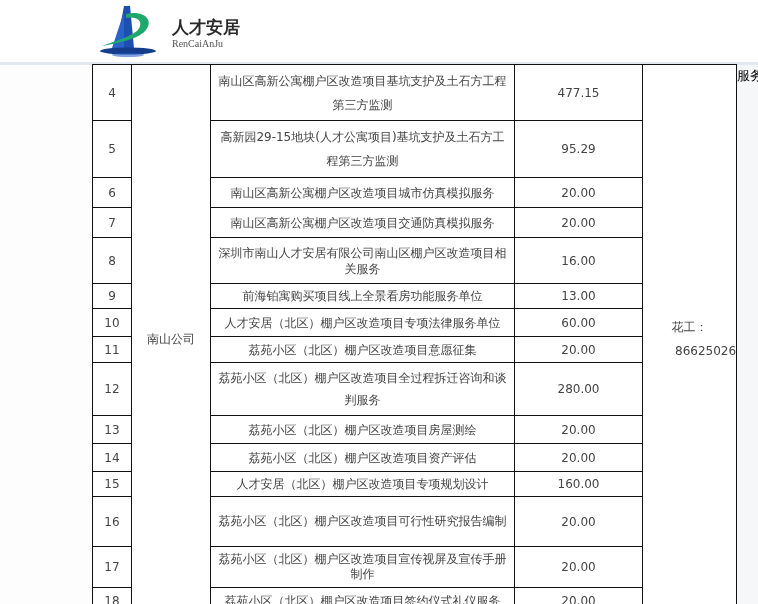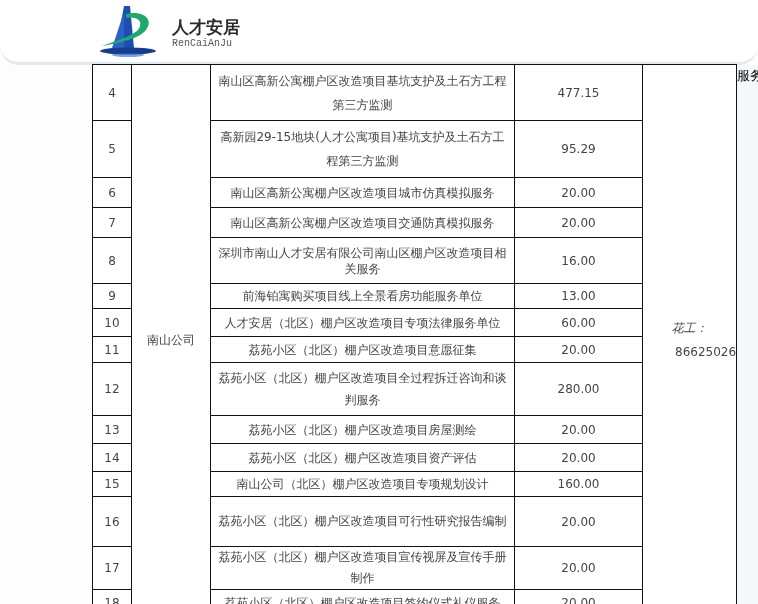--- a/index.html
+++ b/index.html
@@ -6,33 +6,32 @@
   body {
     width:758px; height:604px; overflow:hidden; position:relative;
     background:#ffffff;
     font-family: "DejaVu Sans", "Liberation Sans", sans-serif;
     color:#333;
   }
   .header {
     position:absolute; left:0; top:0; width:758px; height:62px;
     background:#fff;
     border-bottom:3px solid #e3e9f0;
-    border-radius:19px;
   }
   .logo {
     position:absolute; left:94px; top:2px; width:150px; height:56px;
   }
   .logo svg { position:absolute; left:0; top:0; }
   .logo-cn {
     position:absolute; left:78px; top:14px; font-size:17px; font-weight:bold;
     color:#2a2a2a; font-family:"DejaVu Serif", "Liberation Serif", serif; letter-spacing:0px;
   }
   .logo-en {
     position:absolute; left:78px; top:36px; font-size:10px; color:#555;
-    font-family:Liberation Mono, monospace;
+    font-family:Liberation Serif, serif;
   }
   .nav { position:absolute; top:27px; left:0; height:20px; }
   .nav-item {
     position:absolute; top:0; font-size:13px; color:#000000; white-space:nowrap; cursor:pointer;margin-top:40px;
   }
   .page-shade {
     position:absolute; left:0; top:65px; width:758px; height:539px; background:#fdfdfd;
   }
   .right-shade { position:absolute; left:735px; top:65px; width:23px; height:539px; background:#f6f7f9; }
 
@@ -86,21 +85,21 @@
     <col style="width:128px">
     <col style="width:67px">
   </colgroup>
   <tbody>
     <tr style="height:56px">
       <td class="idx">4</td>
       <td rowspan="15" style="vertical-align:middle;padding-top:0;">南山公司</td>
       <td class="txt">南山区高新公寓棚户区改造项目基坑支护及土石方工程第三方监测</td>
       <td class="amt">477.15</td>
       <td rowspan="15" style="padding:0;">
-        <div style="line-height:24px;font-style:italic;">花工：</div>
+        <div style="line-height:24px;">花工：</div>
         <div style="line-height:24px;margin-bottom:0px;margin-left:32px;">86625026</div>
       </td>
     </tr>
     <tr style="height:57px">
       <td class="idx">5</td>
       <td class="txt">高新园29-15地块(人才公寓项目)基坑支护及土石方工程第三方监测</td>
       <td class="amt">95.29</td>
     </tr>
     <tr style="height:30px">
       <td class="idx">6</td>
@@ -142,31 +141,31 @@
       <td class="txt">荔苑小区（北区）棚户区改造项目房屋测绘</td>
       <td class="amt">20.00</td>
     </tr>
     <tr style="height:28px">
       <td class="idx">14</td>
       <td class="txt">荔苑小区（北区）棚户区改造项目资产评估</td>
       <td class="amt">20.00</td>
     </tr>
     <tr style="height:25px">
       <td class="idx">15</td>
-      <td class="txt">南山公司（北区）棚户区改造项目专项规划设计</td>
+      <td class="txt">人才安居（北区）棚户区改造项目专项规划设计</td>
       <td class="amt">160.00</td>
     </tr>
     <tr style="height:50px">
       <td class="idx">16</td>
       <td class="txt" style="line-height:21px;">荔苑小区（北区）棚户区改造项目可行性研究报告编制</td>
       <td class="amt">20.00</td>
     </tr>
     <tr style="height:41px">
       <td class="idx">17</td>
-      <td class="txt" style="line-height:21px;">荔苑小区（北区）棚户区改造项目宣传视屏及宣传手册制作</td>
+      <td class="txt" style="line-height:15px;">荔苑小区（北区）棚户区改造项目宣传视屏及宣传手册制作</td>
       <td class="amt">20.00</td>
     </tr>
     <tr style="height:26px">
       <td class="idx">18</td>
       <td class="txt">荔苑小区（北区）棚户区改造项目签约仪式礼仪服务</td>
       <td class="amt">20.00</td>
     </tr>
   </tbody>
 </table>
 

